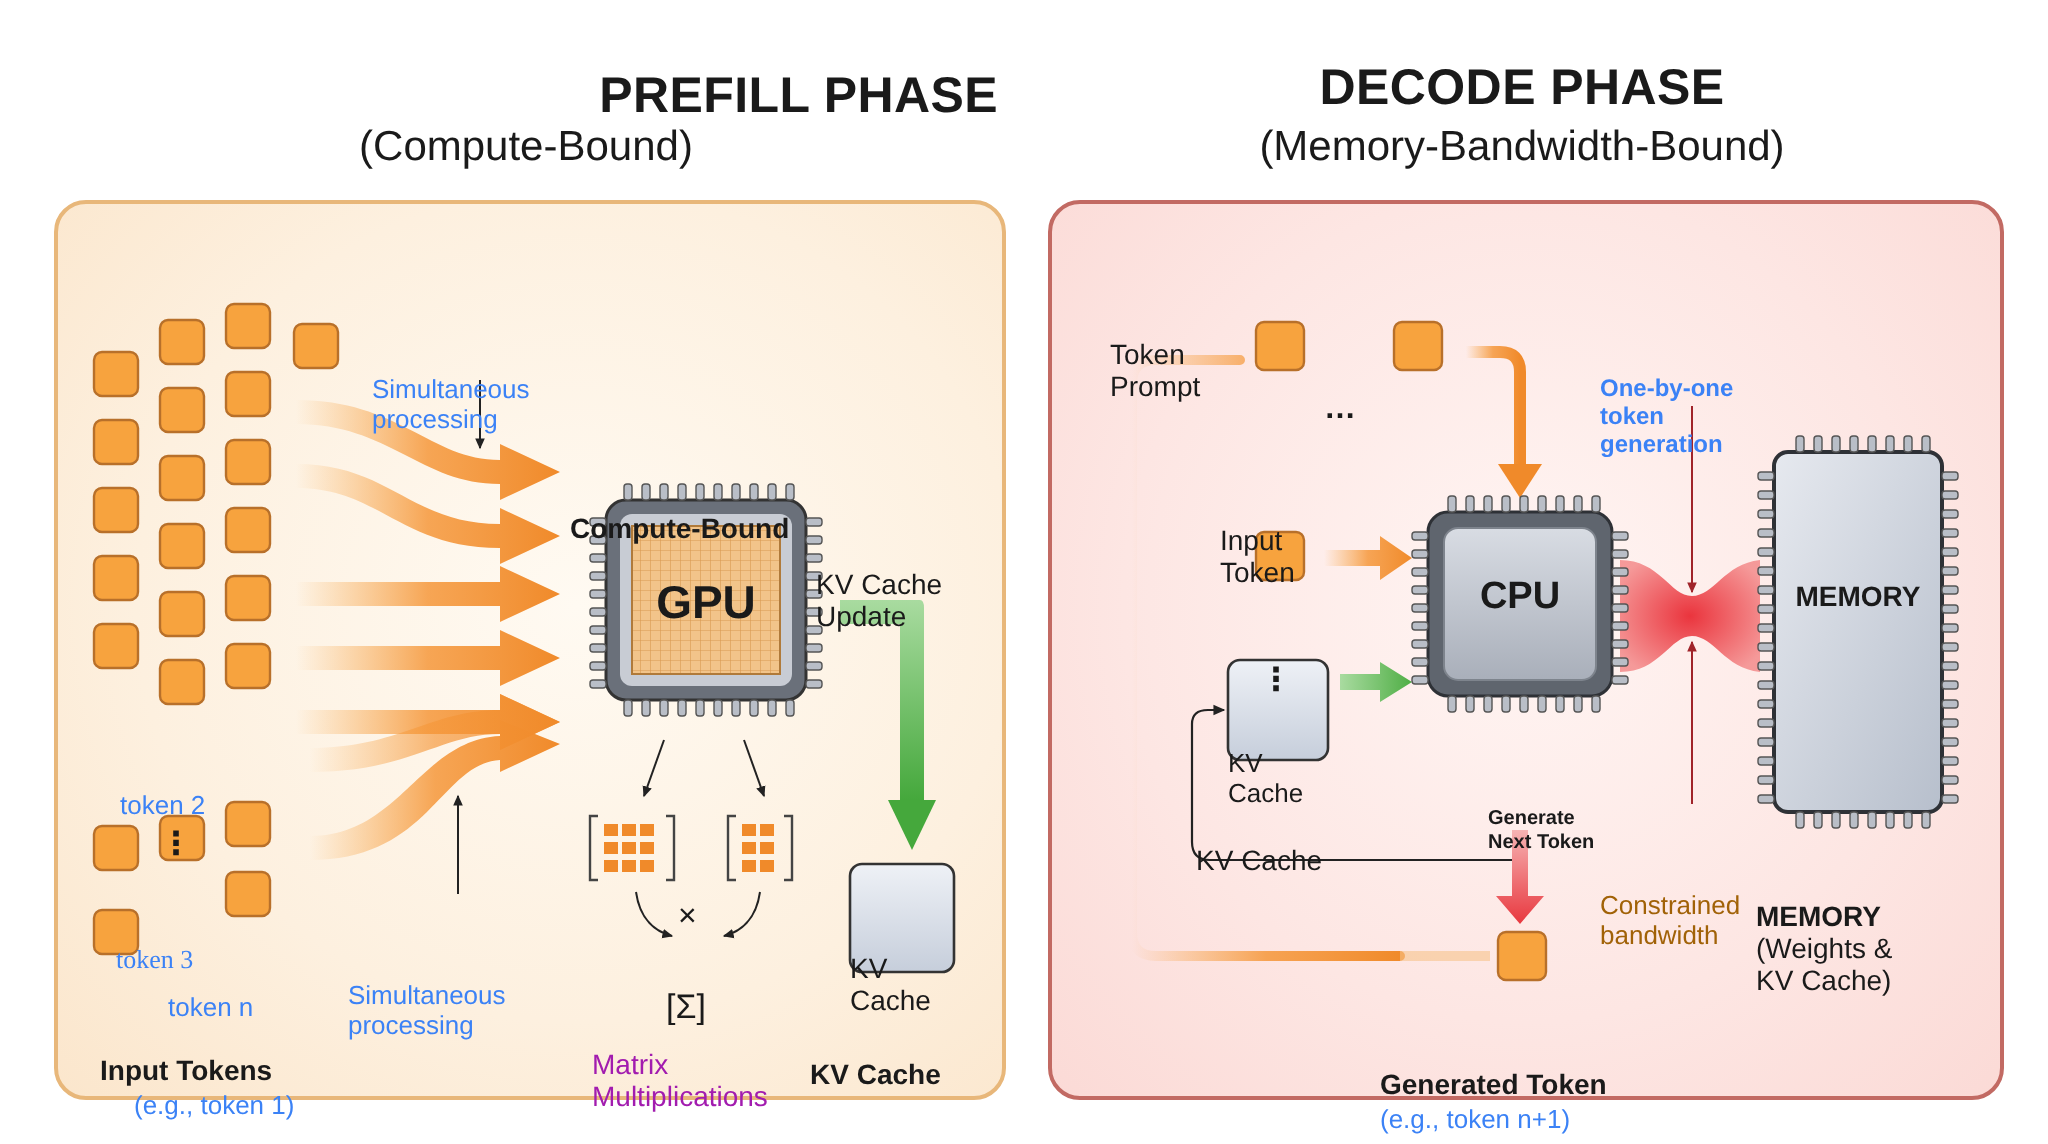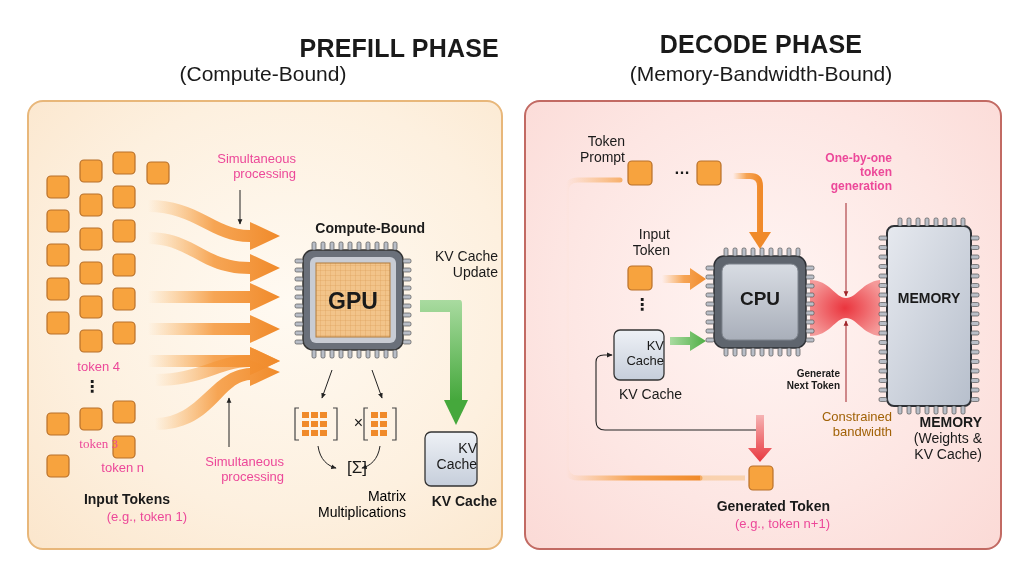--- a/index.html
+++ b/index.html
@@ -6,22 +6,22 @@
   body { width: 1024px; height: 572px; background: #ffffff; position: relative; overflow: hidden;
          font-family: "Liberation Sans", "DejaVu Sans", sans-serif; color: #1a1a1a; }
   .title { position: absolute; text-align: center; font-weight: bold; font-size: 25px; letter-spacing: 0.2px; }
   .subtitle { position: absolute; text-align: center; font-size: 21px; }
   .panel { position: absolute; border-radius: 16px; }
   .panel-left { left: 27px; top: 100px; width: 472px; height: 446px; border: 2px solid #e8b77a;
                 background: radial-gradient(ellipse at 55% 45%, #fffaf2 0%, #fdf0df 60%, #fbe6cc 100%); }
   .panel-right { left: 524px; top: 100px; width: 474px; height: 446px; border: 2px solid #c26a63;
                  background: radial-gradient(ellipse at 50% 45%, #fff5f3 0%, #fde6e3 60%, #fbdad6 100%); }
   svg.diagram { position: absolute; left: 0; top: 0; }
-  .lbl { position: absolute; text-align: right; line-height: 1.15; white-space: nowrap; }
-  .small { font-size: 13px; color: #ec4899; }
+  .lbl { position: absolute; text-align: left; line-height: 1.15; white-space: nowrap; margin-top: 36px; }
+  .small { font-size: 13px; color: #3b82f6; }
   .med { font-size: 15px; }
   .bold { font-weight: bold; }
   .red { color: #a16207; }
   .chip-text { position: absolute; font-weight: bold; text-align: center; }
 </style>
 </head>
 <body>
 
 <div class="title" style="left:27px; width:472px; top:34px;text-align:right;">PREFILL PHASE</div>
 <div class="subtitle" style="left:27px; width:472px; top:62px;">(Compute-Bound)</div>
@@ -348,29 +348,29 @@
 <div class="lbl small" style="left:174px; top:455px; width:110px;">
   <div>Simultaneous</div>
     <div>processing</div>
 </div>
 <div class="lbl bold" style="left:285px; top:220px; width:140px; font-size:14px;">Compute-Bound</div>
 <div class="chip-text" style="left:316px; top:288px; width:74px; font-size:23px;">GPU</div>
 <div class="lbl med" style="left:408px; top:248px; width:90px; font-size:14px;">
   <div>KV Cache</div>
     <div>Update</div>
 </div>
-<div class="lbl small" style="left:60px; top:360px; width:60px;">token 4</div>
+<div class="lbl small" style="left:60px; top:360px; width:60px;">token 2</div>
 <div class="lbl bold" style="left:80px; top:378px; width:20px; font-size:16px;">⋮</div>
 <div class="lbl small" style="left:58px; top:437px; width:60px;font-family:Liberation Serif, serif;">token 3</div>
 <div class="lbl small" style="left:84px; top:461px; width:60px;">token n</div>
 <div class="lbl bold" style="left:50px; top:491px; width:120px; font-size:14px;">Input Tokens</div>
 <div class="lbl small" style="left:67px; top:510px; width:120px;">(e.g., token 1)</div>
 <div class="lbl" style="left:339px; top:414px; width:24px; font-size:16px;">×</div>
 <div class="lbl" style="left:333px; top:458px; width:34px; font-size:17px;">[Σ]</div>
-<div class="lbl small" style="left:296px; top:488px; width:110px; font-size:14px; color:#000000;">
+<div class="lbl small" style="left:296px; top:488px; width:110px; font-size:14px; color:#a21caf;">
   <div>Matrix</div>
     <div>Multiplications</div>
 </div>
 <div class="lbl" style="left:425px; top:440px; width:52px; font-size:14px;">
   <div>KV</div>
     <div>Cache</div>
 </div>
 <div class="lbl" style="left:405px; top:493px; width:92px; font-size:14px;"><b>KV Cache</b></div>
 
 <div class="lbl med" style="left:555px; top:133px; width:70px; font-size:14px;">

